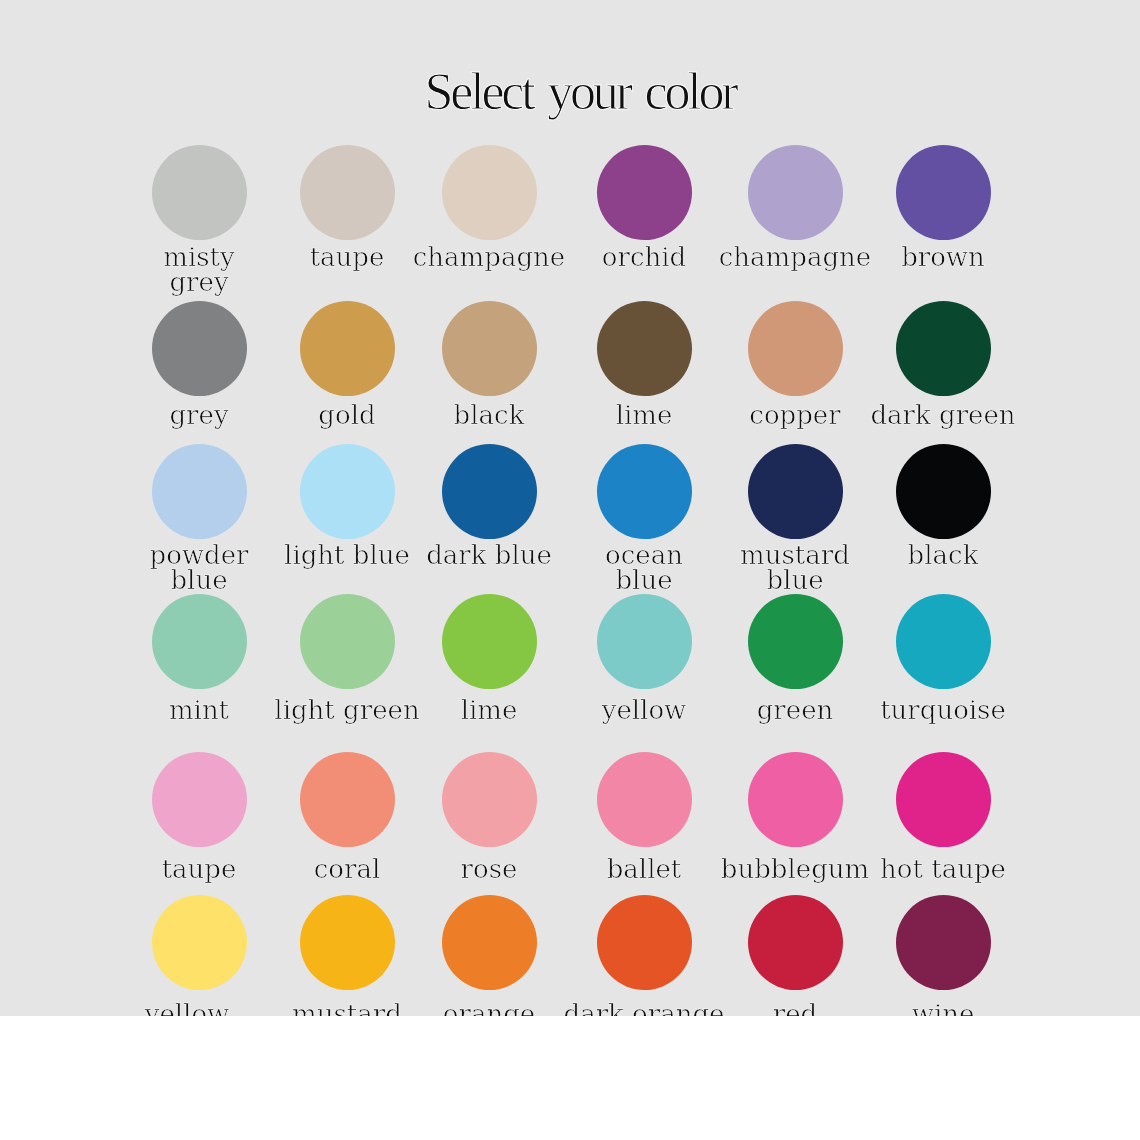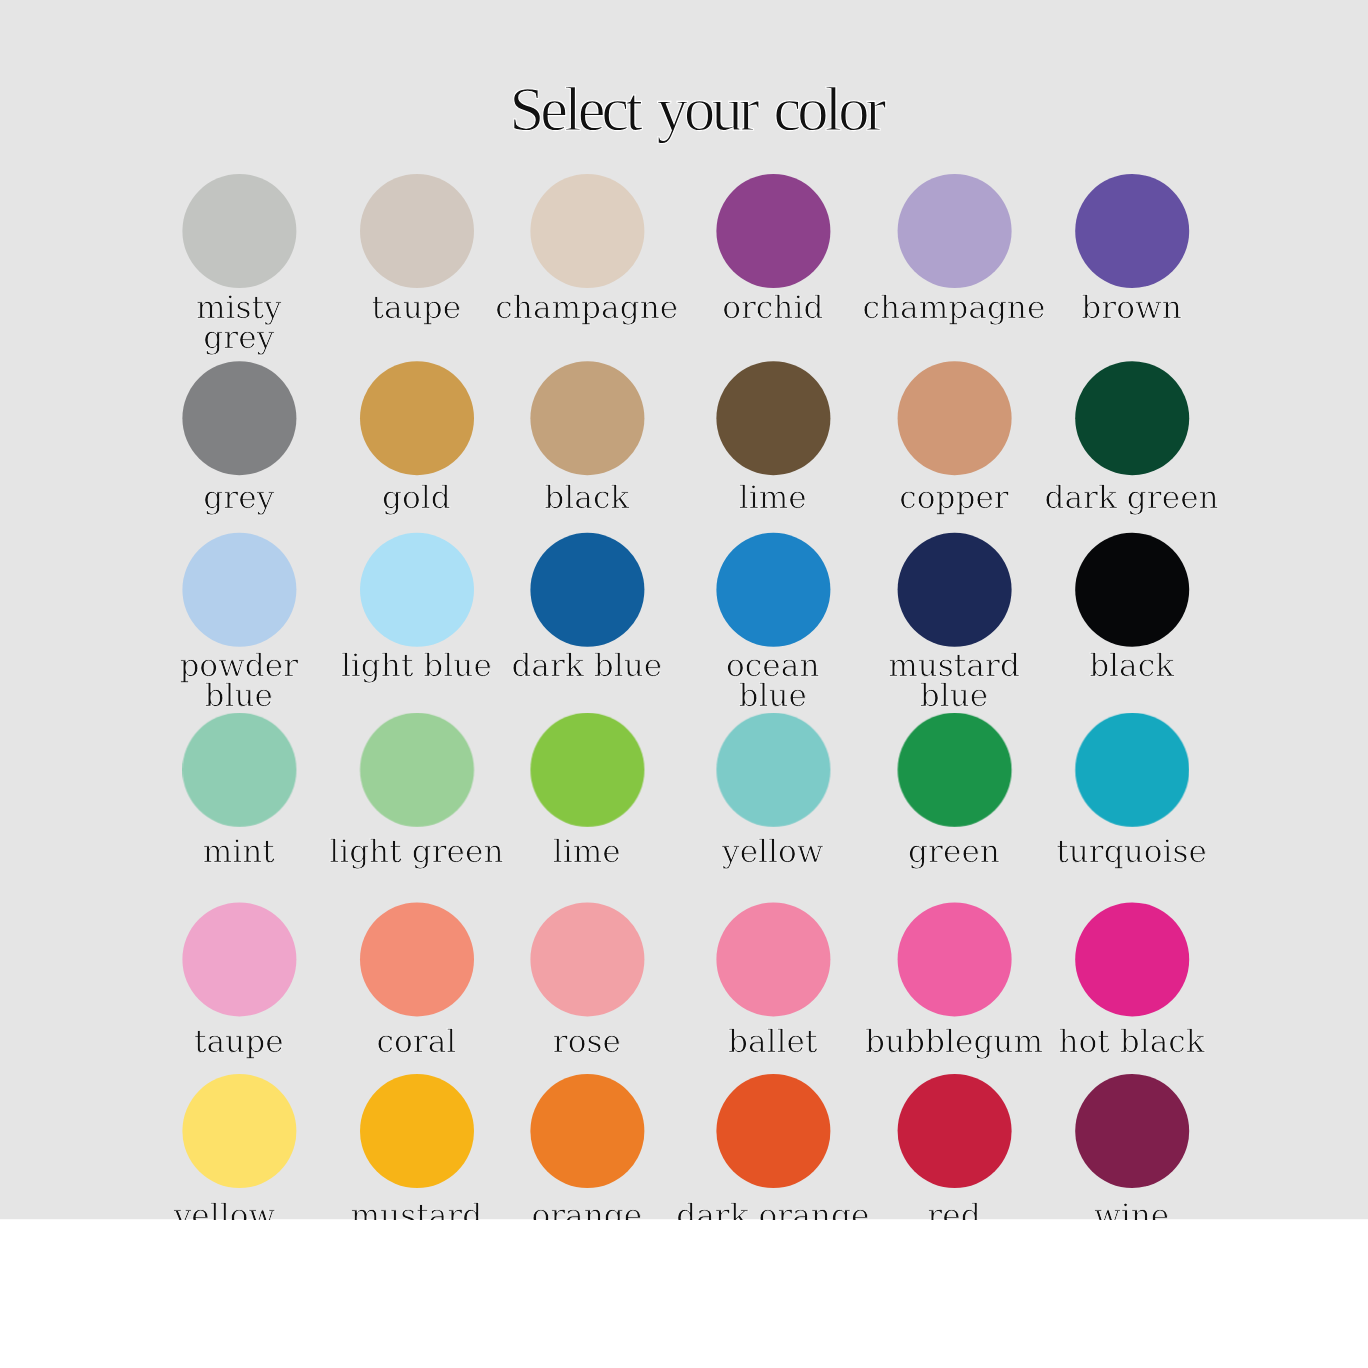--- a/index.html
+++ b/index.html
@@ -207,21 +207,21 @@
       </div>
       <div class="cell">
         <div class="swatch" style="left: 747.5px; top: 752px; width: 95px; height: 95px; background-color: rgb(239, 95, 163);"></div>
         <div class="label" style="left:685px;top:857px">
           <span>bubblegum</span>
         </div>
       </div>
       <div class="cell">
         <div class="swatch" style="left: 895.5px; top: 752px; width: 95px; height: 95px; background-color: rgb(224, 35, 139);"></div>
         <div class="label" style="left:833px;top:857px">
-          <span>hot black</span>
+          <span>hot taupe</span>
         </div>
       </div>
 
       <div class="cell">
         <div class="swatch" style="left: 151.5px; top: 895px; width: 95px; height: 95px; background-color: rgb(253, 225, 105);"></div>
         <div class="label" style="left:77px;top:1002px">
           <span>yellow</span>
         </div>
       </div>
       <div class="cell">

